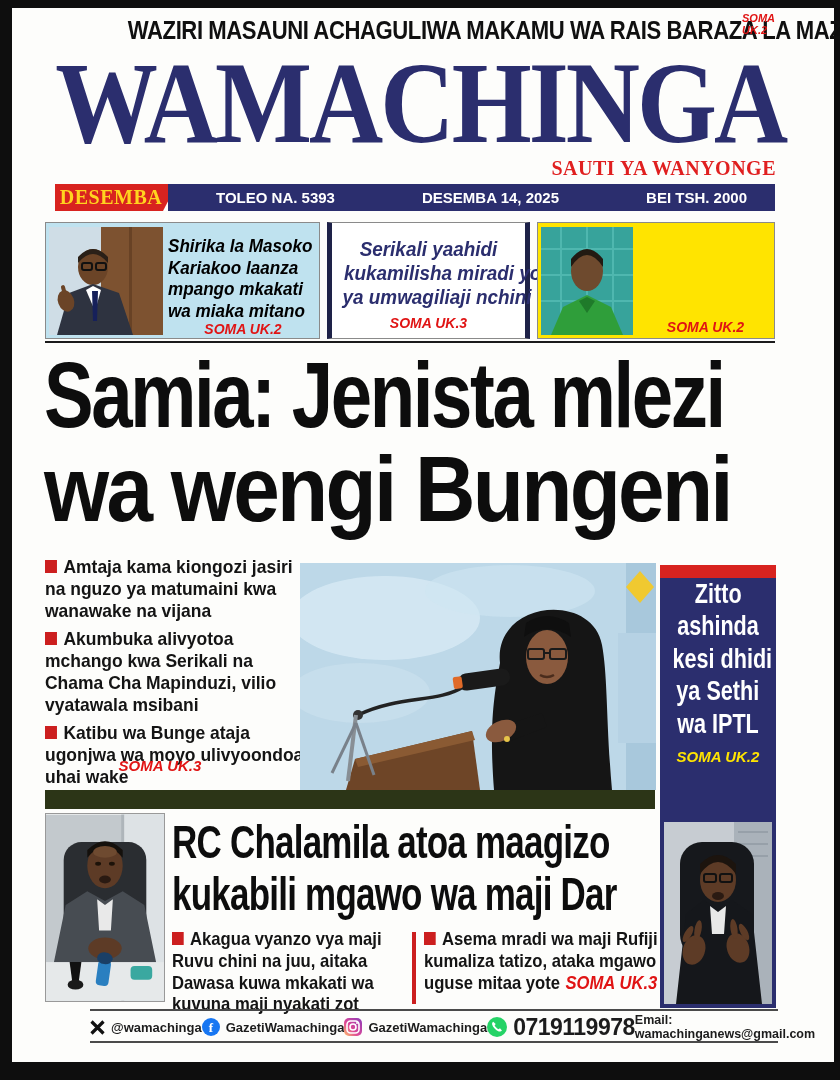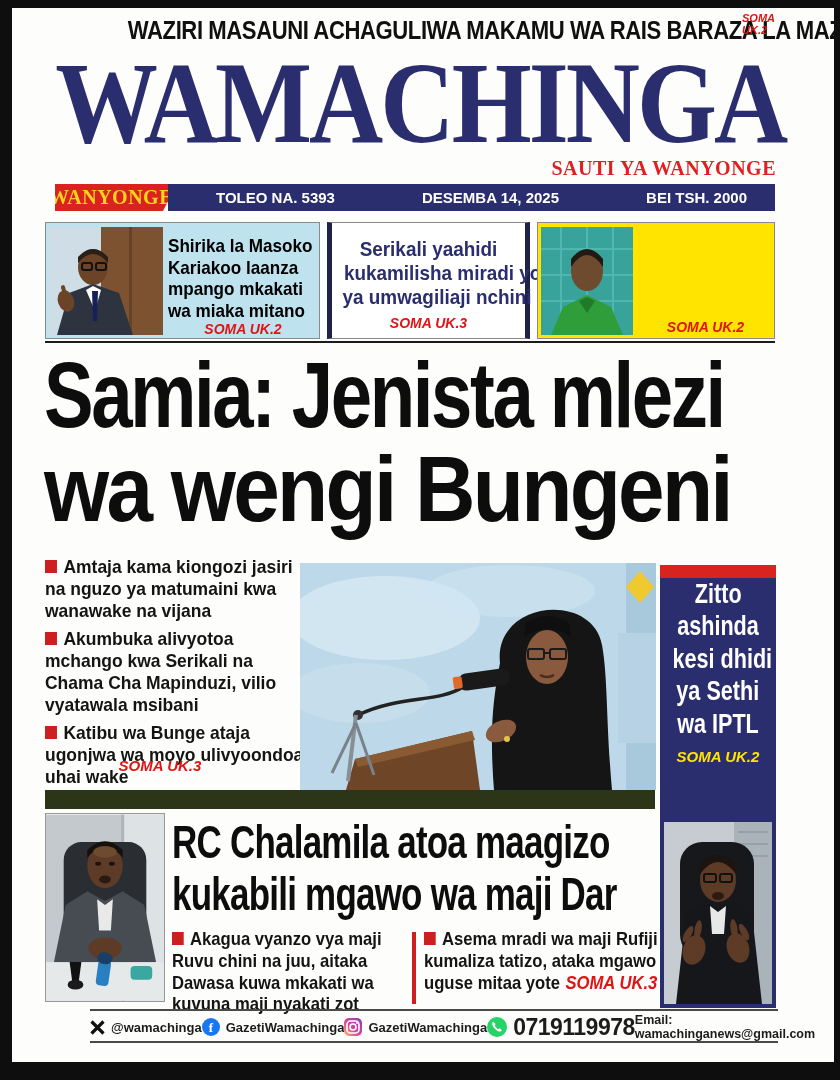--- a/index.html
+++ b/index.html
@@ -23,21 +23,21 @@
           clip-path:polygon(0 0,100% 0,calc(100% - 14px) 100%,0 100%);
           display:flex;align-items:center;justify-content:center;}
   .daybox span{color:#ffd41f;font-family:"Liberation Serif",serif;font-weight:bold;font-size:20px;letter-spacing:.5px;padding-right:10px;}
   .datebar{left:168px;top:184px;width:607px;height:27px;background:#2b2e6e;color:#fff;
            display:flex;align-items:center;justify-content:space-between;
            font-size:15px;font-weight:bold;padding:0;box-sizing:border-box;}
   .datebar span:first-child{margin-left:48px;}
   .datebar span:last-child{margin-right:28px;}
   
   .teaser{box-sizing:border-box;border:1px solid #8a8a8a;}
-  .t-text{font-weight:bold;line-height:1.14;}
+  .t-text{font-weight:bold;line-height:1.14;font-style:italic;}
   .t-text .cond{transform:scaleX(.9);transform-origin:left center;}
   .soma{color:#e01414;font-weight:bold;font-style:italic;font-size:14px;}
   .t1{left:45px;top:222px;width:275px;height:117px;background:#bfe2ef;}
   .t2{left:327px;top:222px;width:203px;height:117px;background:#ffffff;
       border-left:5px solid #1e2248;border-right:5px solid #1e2248;}
   .t3{left:537px;top:222px;width:238px;height:117px;background:#ffe400;}
   .t2 .t-text{color:#2b2e6e;text-align:center;}
   .t2 .t-text .cond{transform-origin:center;}
   .teaser-rule{left:45px;top:341px;width:730px;height:2px;background:#1b1b1b;}
   
@@ -93,21 +93,21 @@
   <span class="cond">WAZIRI MASAUNI ACHAGULIWA MAKAMU WA RAIS BARAZA LA MAZINGIRA UN</span>
 </div>
 <div class="abs topsoma">SOMA UK.2</div>
 
 <div class="abs masthead">
   <span class="cond">WAMACHINGA</span>
 </div>
 <div class="abs tagline">SAUTI YA WANYONGE</div>
 
 <div class="abs daybox">
-  <span>WANYONGE</span>
+  <span>DESEMBA</span>
 </div>
 <div class="abs datebar">
   <span>TOLEO NA. 5393</span>
   <span>DESEMBA 14, 2025</span>
   <span>BEI TSH. 2000</span>
 </div>
 
 <div class="abs teaser t1">
   <svg class="abs" style="left:3px;top:4px;" width="114" height="108" viewBox="0 0 114 108">
     <rect width="114" height="108" fill="#cfdde6"></rect>

